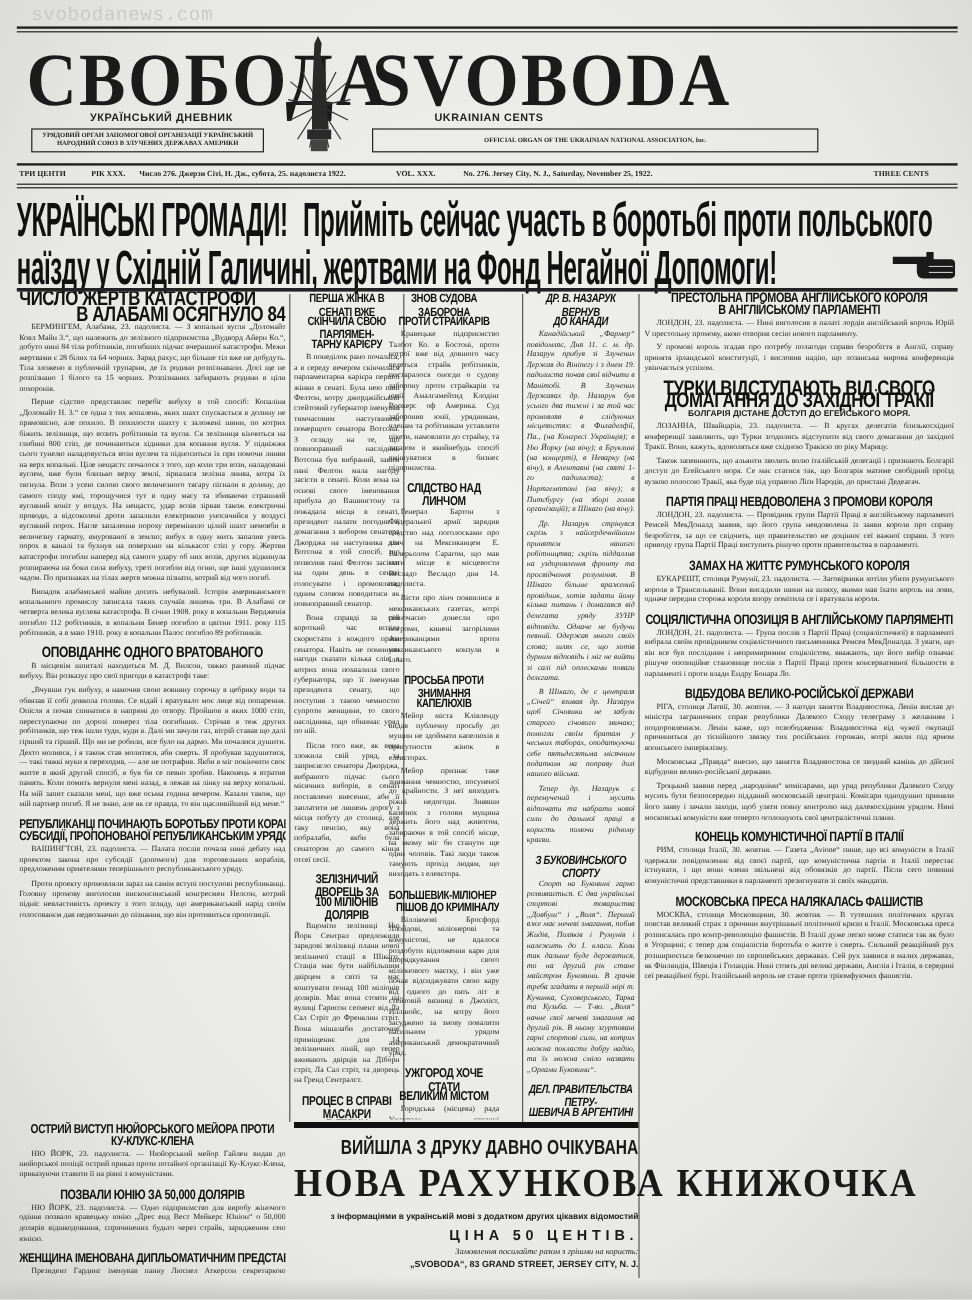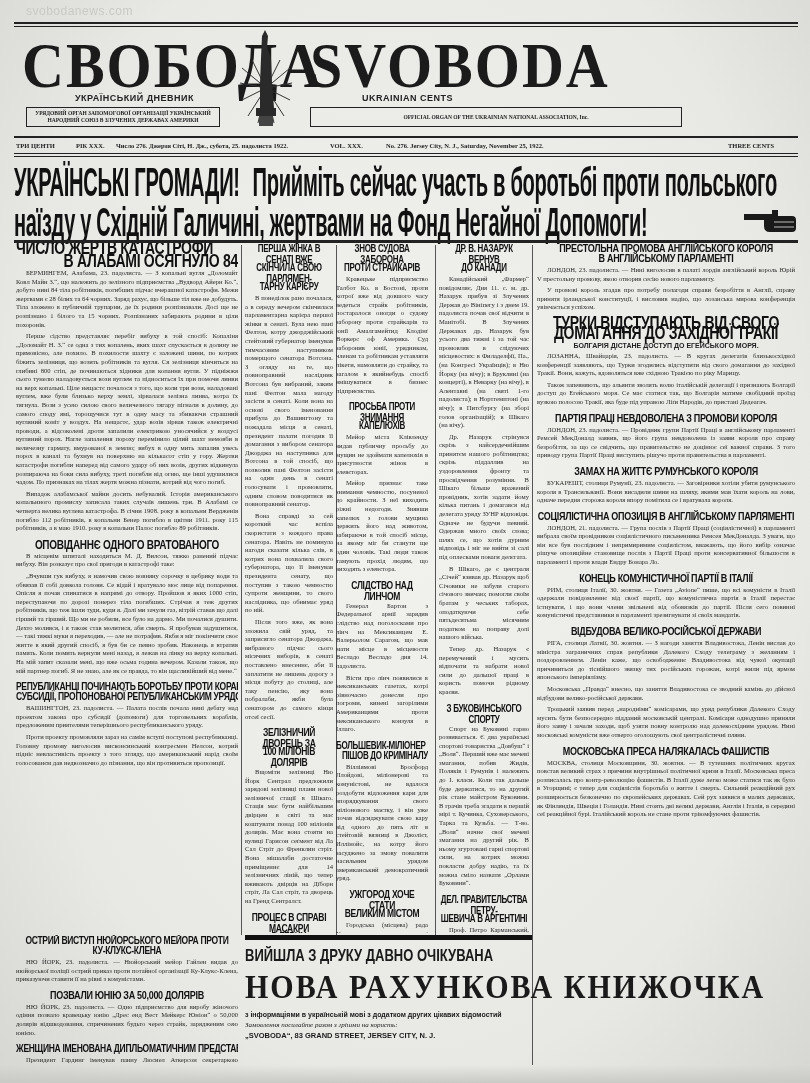--- a/index.html
+++ b/index.html
@@ -9,22 +9,22 @@
     color: #1a1a1a;
     font-family: "Liberation Serif", "DejaVu Serif", serif;
     position: relative;
   }
   .page {
     position: absolute; left: 0; top: 0; width: 810px; height: 1083px;
     background: radial-gradient(ellipse at 50% 45%, #f2f2ef 0%, #e8e8e4 70%, #d6d6d2 100%);
     overflow: hidden;
   }
   .watermark {
-    position: absolute; left: 26px; top: 4px; font-family: Liberation Sans, sans-serif;
-    font-size: 12px; color: #c9c9c6; letter-spacing: 0.5px;
+    position: absolute; left: 26px; top: 4px; font-family: Liberation Mono, monospace;
+    font-size: 16px; color: #c9c9c6; letter-spacing: 0.5px;
   }
   .rule { position: absolute; left: 14px; right: 12px; background: #222; }
 
   
   .mast-title {
     position: absolute; top: 30px; font-family: "Liberation Serif", serif;
     font-weight: bold; font-size: 58px; letter-spacing: 2px; color: #1b1b1b;
     transform: scaleY(1.08); transform-origin: top left;
   }
   .mast-sub {
@@ -66,21 +66,21 @@
   }
   .body {
     text-align: justify; color: #2a2a2a; font-size: 6.6px; line-height: 8.6px;
     text-indent: 10px; margin-bottom: 3px;
   }
   .art { margin-bottom: 6px; }
 
   
   .ad {
     position: absolute; left: 14px; top: 935px; width: 520px; height: 130px;
-    border-top: 5px solid #111; text-align: left;
+    border-top: 5px solid #111; text-align: right;
   }
   .ad-pre { font-family: "Liberation Sans", sans-serif; font-weight: bold; font-size: 13px; margin-top: 8px; transform: scaleY(1.3); }
   .ad-main {
     font-family: "Liberation Serif", serif; font-weight: bold; font-size: 42px; letter-spacing: 4px;
     line-height: 40px; margin-top: 4px; transform: scaleY(1.1); white-space: nowrap;
   }
   .ad-desc { font-family: "Liberation Sans", sans-serif; font-weight: bold; font-size: 10px; margin-top: 4px; white-space: nowrap; }
   .ad-price { font-family: "Liberation Sans", sans-serif; font-weight: bold; font-size: 15px; letter-spacing: 4px; margin-top: 4px; }
   .ad-order { font-family: "Liberation Serif", serif; font-style: italic; font-size: 7px; margin-top: 3px; }
   .ad-addr { font-family: "Liberation Sans", sans-serif; font-weight: bold; font-size: 9px; margin-top: 2px; }
@@ -188,50 +188,50 @@
       <div class="hl" style="font-size:8.5px;">100 МІЛІОНІВ ДОЛЯРІВ</div>
       <p class="body">Вщоміти зелізниці Ню Йорк Сентрал предложили зарядові зелізниці плани нової зелізничої стації в Шікаго. Стація має бути найбільшим двірцем в світі та має коштувати понад 100 міліонів долярів. Має вона стояти на вулиці Гарисон сеґмент від Ла Сал Стріт до Френклин стріт. Вона мішалаби достаточне приміщеннє для 14 зелізничних ліній, що тепер вживають двірців на Дїборн стріт, Ла Сал стріт, та дворець на Гренд Сентралст.</p>
     </div>
     <div class="art">
       <div class="hl" style="font-size:8.5px;margin-bottom:1px;">ПРОЦЕС В СПРАВІ МАСАКРИ</div>
       <div class="hl" style="font-size:8.5px;">В ГЕРИН</div>
 
     </div>
   </div>
 
-  <div class="col" style="left:336px;width:92px;height:690px;overflow:hidden;">
+  <div class="col" style="left:324px;width:92px;height:690px;overflow:hidden;">
     <div class="art">
       <div class="hl" style="font-size:8px;margin-bottom:1px;">ЗНОВ СУДОВА ЗАБОРОНА</div>
       <div class="hl" style="font-size:8px;">ПРОТИ СТРАЙКАРІВ</div>
       <p class="body">Кравецьке підприємство Талбот Ко. в Бостоні, проти котрої вже від довшого часу ведеться страйк робітників, постаралося оногди о судову заборону проти страйкарів та юнії Амалгамейтид Клодінґ Воркерс оф Америка. Суд заборонив юнії, урядникам, членам та робітникам уставляти пікети, намовляти до страйку, та загалом в якийнебудь спосіб вмішуватися в бизнес підприємства.</p>
+    </div>
+    <div class="art">
+      <div class="hl" style="font-size:8.5px;">СЛІДСТВО НАД ЛИНЧОМ</div>
+      <p class="body">Генерал Бартон з Федеральної армії зарядив слідство над поголосками про лінч на Мексиканцем Е. Валерьолом Сарагом, що мав мати місце в місцевости Весладо Весладо дня 14. падолиста.</p>
+      <p class="body">Вісти про лінч появилися в мексиканських газетах, котрі рівночасно донесли про погроми, кинені загорілими Американцями проти мексиканського конзуля в Іллаго.</p>
     </div>
     <div class="art">
       <div class="hl" style="font-size:8px;margin-bottom:1px;">ПРОСЬБА ПРОТИ ЗНИМАННЯ</div>
       <div class="hl" style="font-size:8px;">КАПЕЛЮХІВ</div>
       <p class="body">Мейор міста Клівленду видав публичну просьбу до мущин не здоймати капелюхів в присутности жінок в елевєторах.</p>
       <p class="body">Мейор признає таке знимання чемностю, посуненої до крайности. З неї виходить ріжні недогоди. Знявши капелюх з голови мущина держить його над животом, забираючи в той спосіб місце, на якому міг би станути ще один чоловік. Такі люди також тамують прохід людям, що виходять з елевєтора.</p>
     </div>
     <div class="art">
-      <div class="hl" style="font-size:8.5px;">СЛІДСТВО НАД ЛИНЧОМ</div>
-      <p class="body">Генерал Бартон з Федеральної армії зарядив слідство над поголосками про лінч на Мексиканцем Е. Валерьолом Сарагом, що мав мати місце в місцевости Весладо Весладо дня 14. падолиста.</p>
-      <p class="body">Вісти про лінч появилися в мексиканських газетах, котрі рівночасно донесли про погроми, кинені загорілими Американцями проти мексиканського конзуля в Іллаго.</p>
-    </div>
-    <div class="art">
       <div class="hl" style="font-size:8px;text-align:left;margin-bottom:1px;">БОЛЬШЕВИК-МІЛІОНЕР</div>
       <div class="hl" style="font-size:8px;text-align:right;">ПІШОВ ДО КРИМІНАЛУ</div>
       <p class="body">Вілліямові Бросфорд Ллойдові, міліонерові та комуністові, не вдалося роздобути відложення кари для впорядкування свого міліонового маєтку, і він уже почав відсиджувати свою кару від одного до пять літ в стейтовій вязниці в Джолієт, Иллінойс, на котру його засуджено за змову повалити насильним урядом американський демократичний уряд.</p>
     </div>
     <div class="art">
       <div class="hl" style="font-size:8.5px;margin-bottom:1px;">УЖГОРОД ХОЧЕ СТАТИ</div>
       <div class="hl" style="font-size:8.5px;">ВЕЛИКИМ МІСТОМ</div>
       <p class="body">Городська (місцева) рада Ужгороду, столиці Підкарпатської (угорської) Руси хоче прилучити до Ужгороду сусідні громади Радванку, Болотину, Домановиці, Горяни, щоби в той спосіб побільшити простір і населення столичного міста малого гірського краю.</p>
     </div>
   </div>
 
-  <div class="col" style="left:439px;width:90px;height:690px;overflow:hidden;">
+  <div class="col" style="left:439px;width:90px;height:690px;overflow:hidden;font-style:italic;">
     <div class="art">
       <div class="hl" style="font-size:8px;margin-bottom:1px;">ДР. В. НАЗАРУК ВЕРНУВ</div>
       <div class="hl" style="font-size:8px;">ДО КАНАДИ</div>
       <p class="body">Канадійський „Фармер“ повідомляє, Дня 11. с. м. др. Назарук прибув зі Злучених Держав до Вініпегу і з днем 19. падолиста почав свої відчити в Манітобі. В Злучених Державах др. Назарук був усього два тижні і за той час промовляв в слідуючих місцевостях: в Филаделфії, Па., (на Конгресі Українців); в Ню Йорку (на вічу); в Бруклині (на концерті), в Неварку (на вічу), в Алентавні (на святі 1-го падолиста); в Нортгемптоні (на вічу); в Питсбургу (на зборі голов організацій); в Шікаго (на вічу).</p>
       <p class="body">Др. Назарук стрінувся скрізь з найсердечнійшим принятєм нашого робітництва; скрізь піддаллив на уздоровлення фронту та просвідчення розуміння. В Шікаго більше вражений провідник, хотів задати йому кілька питань і домагався від делегата уряду ЗУНР відповіди. Одначе не будучи певний. Одержав много своїх слова; шлях се, що хотів дурним відповідь і міг не вийти зі салі під оплесками поваги делєгата.</p>
       <p class="body">В Шікаго, де є централя „Січей“ взивав др. Назарук щоб Січовики не забули старого січового звичаю; помогли своїм братам у чеських таборах, оподаткуючи себе пятьдесятьма місячним податком на поправу долі нашого війська.</p>
       <p class="body">Тепер др. Назарук є перемучений і мусить відпочати та набрати нової сили до дальшої праці в користь помочи рідному краєви.</p>
     </div>
     <div class="art">
       <div class="hl" style="font-size:8px;">З БУКОВИНСЬКОГО СПОРТУ</div>
@@ -266,41 +266,42 @@
     </div>
     <div class="art">
       <div class="hl" style="font-size:9px;">ЗАМАХ НА ЖИТТЄ РУМУНСЬКОГО КОРОЛЯ</div>
       <p class="body">БУКАРЕШТ, столиця Румунії, 23. падолиста. — Заговірники хотіли убити румунського короля в Трансильванії. Вони висадили шини на шляху, якими мав їхати король на лови, одначе передня сторожа короля впору помітила се і вратувала короля.</p>
     </div>
     <div class="art">
       <div class="hl" style="font-size:9px;">СОЦІЯЛІСТИЧНА ОПОЗИЦІЯ В АНГЛІЙСЬКОМУ ПАРЛЯМЕНТІ</div>
       <p class="body">ЛОНДОН, 21. падолиста. — Група послів з Партії Праці (соціялістичної) в парламенті вибрала своїм провідником соціялістичного письменника Ремсея МекДоналда. З уваги, що він все був послідним і непримиримим соціялістом, вважають, що його вибір означає рішуче опозиційне становище послів з Партії Праці проти консервативної більшости в парламенті і проти влади Ендру Бонара Ло.</p>
     </div>
     <div class="art">
-      <div class="hl" style="font-size:9px;">КОНЕЦЬ КОМУНІСТИЧНОЇ ПАРТІЇ В ІТАЛІЇ</div>
-      <p class="body">РИМ, столиця Італії, 30. жовтня. — Газета „Avione“ пише, що всі комуністи в Італії одержали повідомленнє від своєї партії, що комуністична партія в Італії перестає істнувати, і що вони члени звільнені від обовязків до партії. Після сего повинні комуністичні представники в парламенті зрезигнувати зі своїх мандатів.</p>
-    </div>
-    <div class="art">
       <div class="hl" style="font-size:9px;">ВІДБУДОВА ВЕЛИКО-РОСІЙСЬКОЇ ДЕРЖАВИ</div>
       <p class="body">РІГА, столиця Латвії, 30. жовтня. — З нагоди заняття Владивостока, Ленін вислав до міністра заграничних справ републики Далекого Сходу телеграму з желанням і поздоровленнєм. Ленін каже, що освободженнє Владивостока від чужої окупації причиниться до тіснійшого звязку тих російських горожан, котрі жили під ярмом японського імперіялізму.</p>
       <p class="body">Московська „Правда“ внесно, що заняття Владивостока се зводний камінь до дїйсної відбудови велико-російської держави.</p>
       <p class="body">Троцький заявив перед „народніми“ комісарами, що уряд републики Далекого Сходу мусить бути безпосередно підданий московській централі. Комісари однодушно приняли його заяву і зачали заходи, щоб узяти повну контролю над далекосхідним урядом. Нині московські комуністи вже отверто оголошують свої централістичні пляни.</p>
     </div>
     <div class="art">
+      <div class="hl" style="font-size:9px;">КОНЕЦЬ КОМУНІСТИЧНОЇ ПАРТІЇ В ІТАЛІЇ</div>
+      <p class="body">РИМ, столиця Італії, 30. жовтня. — Газета „Avione“ пише, що всі комуністи в Італії одержали повідомленнє від своєї партії, що комуністична партія в Італії перестає істнувати, і що вони члени звільнені від обовязків до партії. Після сего повинні комуністичні представники в парламенті зрезигнувати зі своїх мандатів.</p>
+    </div>
+    <div class="art">
       <div class="hl" style="font-size:9px;">МОСКОВСЬКА ПРЕСА НАЛЯКАЛАСЬ ФАШИСТІВ</div>
       <p class="body">МОСКВА, столиця Московщини, 30. жовтня. — В тутешних політичних кругах повстав великий страх з причини внутрішньої політичної кризи в Італії. Московська преса розписалась про контр-революцію фашистів. В Італії дуже легко може статися так як було в Угорщині; є тепер для соціялістів боротьба о житте і смерть. Сильний реакційний рух розширюється безконечно по європейських державах. Сей рух заявися в малих державах, як Фінляндія, Швеція і Голандія. Нині стоять дві великі держави, Англія і Італія, в середині сеї реакційної бурі. Італійський король не стане проти тріюмфуючих фашистів.</p>
     </div>
   </div>
 
   <div class="col" style="left:16px;top:935px;width:0;height:0;"></div>
 
   <div class="ad" style="left:245px;width:287px;">
     <div class="ad-pre">ВИЙШЛА З ДРУКУ ДАВНО ОЧІКУВАНА</div>
     <div class="ad-main" style="font-size:30px;letter-spacing:2px;">НОВА РАХУНКОВА КНИЖОЧКА</div>
     <div class="ad-desc" style="font-size:7px;">з інформаціями в українській мові з додатком других цікавих відомостий</div>
+    <div class="ad-price" style="font-size:12px;">ЦІНА 50 ЦЕНТІВ.</div>
     <div class="ad-order">Замовлення посилайте разом з грішми на користь:</div>
     <div class="ad-addr" style="font-size:7.5px;">„SVOBODA“, 83 GRAND STREET, JERSEY CITY, N. J.</div>
   </div>
 
   <div class="col" style="left:16px;top:935px;width:222px;height:130px;overflow:hidden;">
     <div class="art">
       <div class="hl" style="font-size:8.5px;margin-bottom:1px;">ОСТРИЙ ВИСТУП НЮЙОРСЬКОГО МЕЙОРА ПРОТИ</div>
       <div class="hl" style="font-size:8.5px;">КУ-КЛУКС-КЛЕНА</div>
       <p class="body">НЮ ЙОРК, 23. падолиста. — Нюйорський мейор Гайлен видав до нюйорської поліції острий приказ проти потайної організації Ку-Клукс-Клена, приказуючи ставити її на рівні з комуністами.</p>
     </div>

